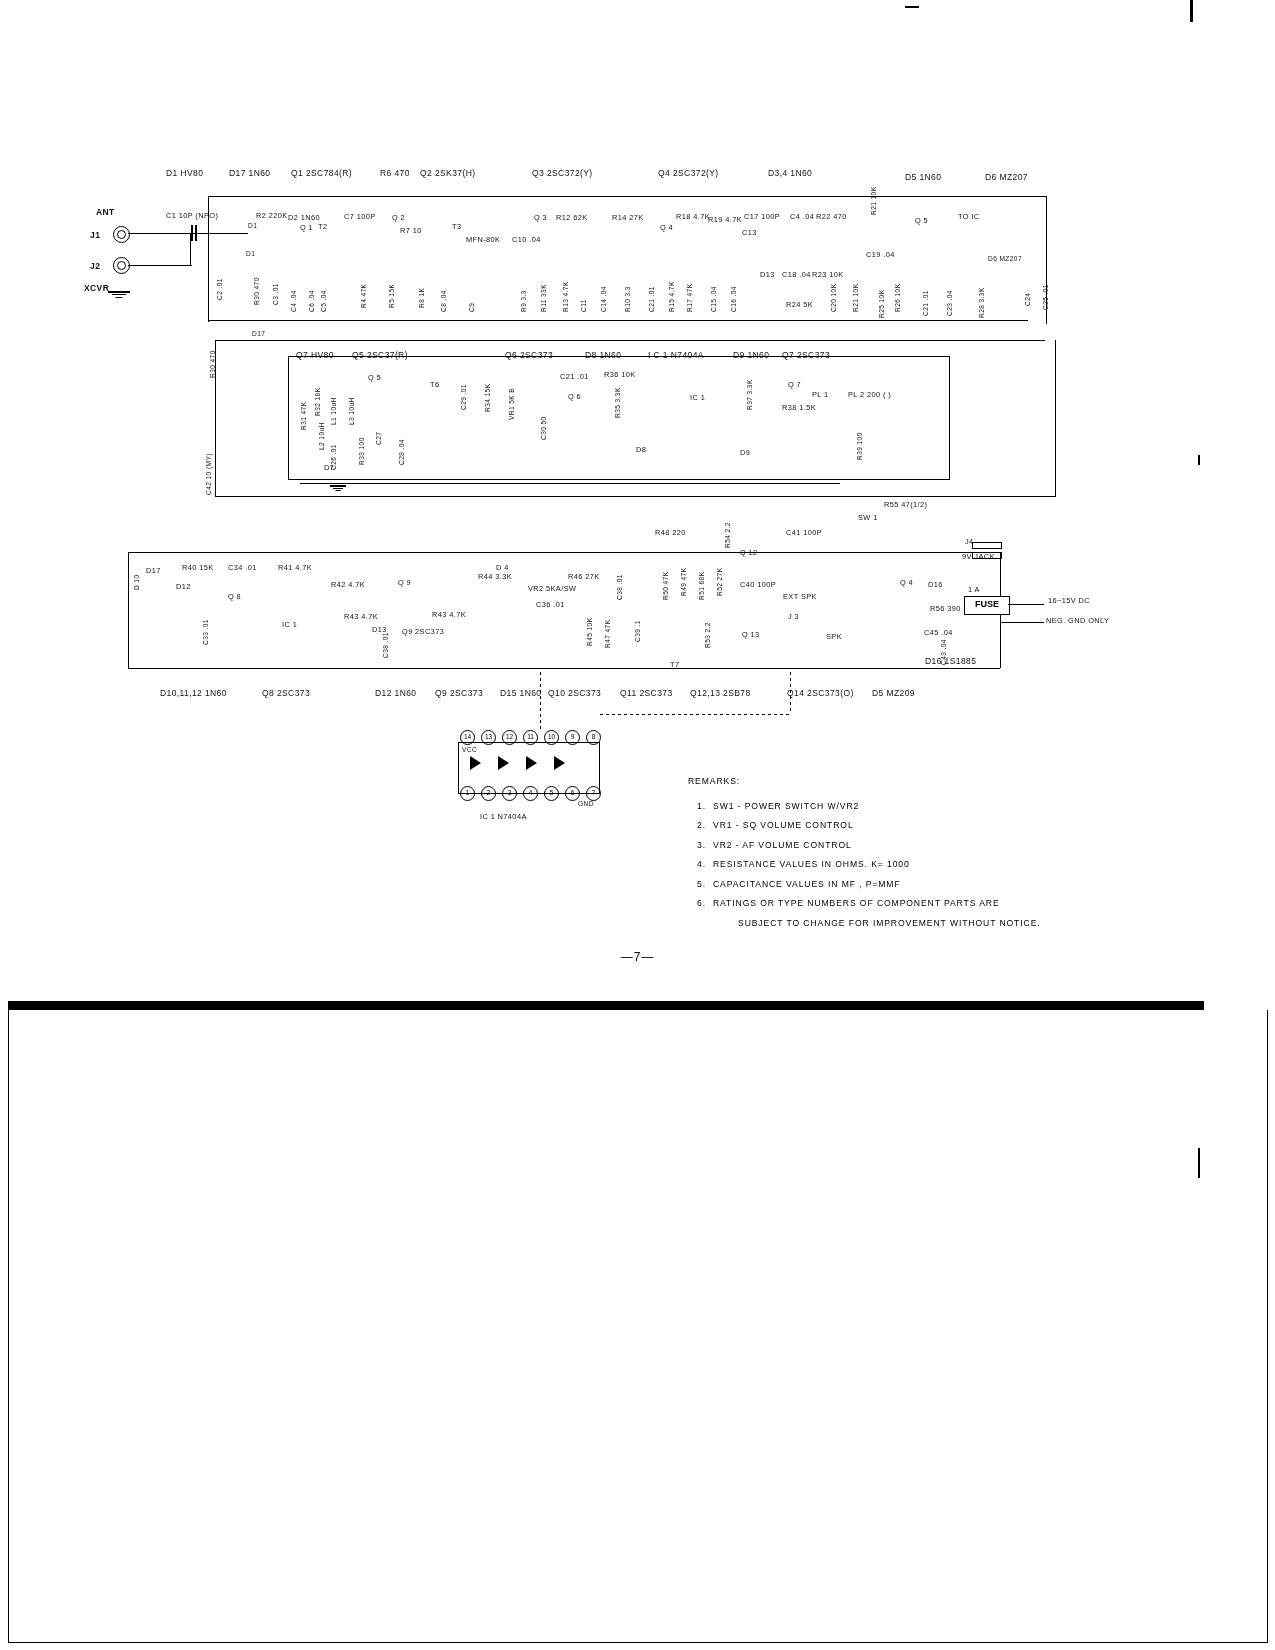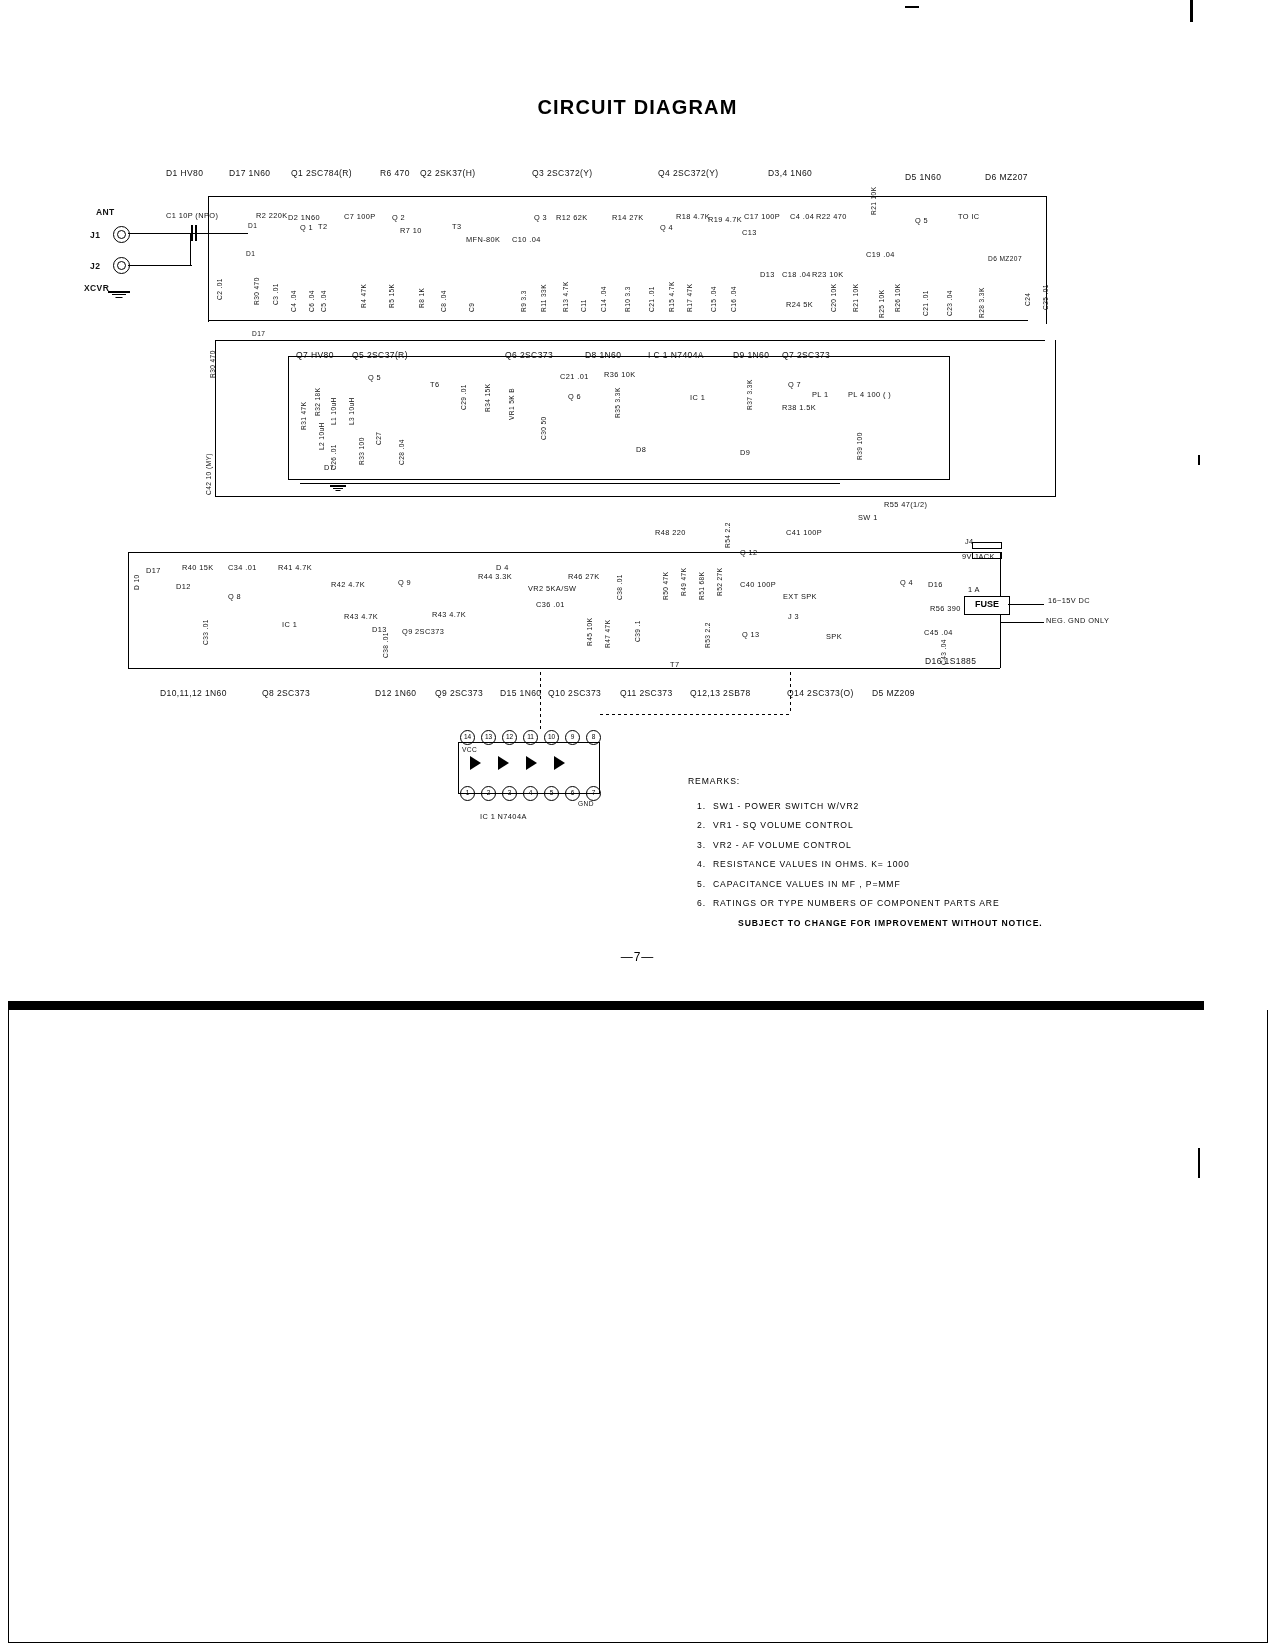--- a/index.html
+++ b/index.html
@@ -33,21 +33,21 @@
   .pageno{position:absolute;left:0;right:0;top:950px;text-align:center;
           font-size:12px;letter-spacing:1px;}
 
   
   .remarks{position:absolute;left:688px;top:772px;font-size:8.6px;
            letter-spacing:.9px;line-height:19.5px;}
   .remarks .hdr{margin-bottom:5px;}
   .remarks ol{margin:0;padding:0;list-style:none;}
   .remarks li{display:flex;gap:7px;}
   .remarks .num{width:18px;text-align:right;}
-  .remarks .cont{display:block;margin-left:25px;font-weight:bold;}
+  .remarks .cont{display:block;margin-left:25px;}
 
   
   .scanline{position:absolute;background:#000;}
   .lowerband{position:absolute;left:8px;top:1010px;width:1258px;height:632px;
              border:1px solid #000;border-top:none;background:#fff;}
   .bandtop{position:absolute;left:8px;top:1001px;width:1196px;height:9px;
            background:#000;}
   .speck{position:absolute;background:#222;}
   .cap{position:absolute;}
   .cap:before,.cap:after{content:"";position:absolute;background:#000;}
@@ -58,21 +58,20 @@
   .tri{position:absolute;width:0;height:0;}
   .numcirc{position:absolute;width:13px;height:13px;border:1px solid #000;
            border-radius:50%;font-size:6.5px;text-align:center;line-height:12px;}
   .icbox{position:absolute;border:1px solid #000;}
 </style>
 </head>
 <body>
 
 <div class="page">
 
-  <div class="title">CIRCUIT DIAGRAM</div>
 
   <div class="lbl" style="left:166px;top:168px">D1 HV80</div>
   <div class="lbl" style="left:229px;top:168px">D17 1N60</div>
   <div class="lbl" style="left:291px;top:168px">Q1 2SC784(R)</div>
   <div class="lbl" style="left:380px;top:168px">R6 470</div>
   <div class="lbl" style="left:420px;top:168px">Q2 2SK37(H)</div>
   <div class="lbl" style="left:532px;top:168px">Q3 2SC372(Y)</div>
   <div class="lbl" style="left:658px;top:168px">Q4 2SC372(Y)</div>
   <div class="lbl" style="left:768px;top:168px">D3,4 1N60</div>
   <div class="lbl" style="left:905px;top:172px">D5 1N60</div>
@@ -220,21 +219,21 @@
   <div class="lbl sm" style="left:568px;top:392px">Q 6</div>
   <div class="lbl sm" style="left:604px;top:370px">R36 10K</div>
   <div class="lbl rot xs" style="left:614px;top:418px">R35 3.3K</div>
   <div class="lbl sm" style="left:636px;top:445px">D8</div>
   <div class="lbl sm" style="left:690px;top:393px">IC 1</div>
   <div class="lbl sm" style="left:740px;top:448px">D9</div>
   <div class="lbl rot xs" style="left:746px;top:410px">R37 3.3K</div>
   <div class="lbl sm" style="left:788px;top:380px">Q 7</div>
   <div class="lbl sm" style="left:782px;top:403px">R38 1.5K</div>
   <div class="lbl sm" style="left:812px;top:390px">PL 1</div>
-  <div class="lbl sm" style="left:848px;top:390px">PL 4 100 ( )</div>
+  <div class="lbl sm" style="left:848px;top:390px">PL 2 200 ( )</div>
   <div class="lbl rot xs" style="left:856px;top:460px">R39 100</div>
   <div class="lbl sm" style="left:884px;top:500px">R55 47(1/2)</div>
 
   <div class="frame" style="left:288px;top:356px;width:660px;height:122px;border-width:1px"></div>
   <div class="w wh" style="left:300px;top:483px;width:540px"></div>
   <div class="gnd" style="left:330px;top:485px;width:16px;height:7px">
     <i style="top:0;width:16px;height:1.5px"></i>
       <i style="top:3px;width:10px"></i>
       <i style="top:5px;width:5px"></i>
   </div>

